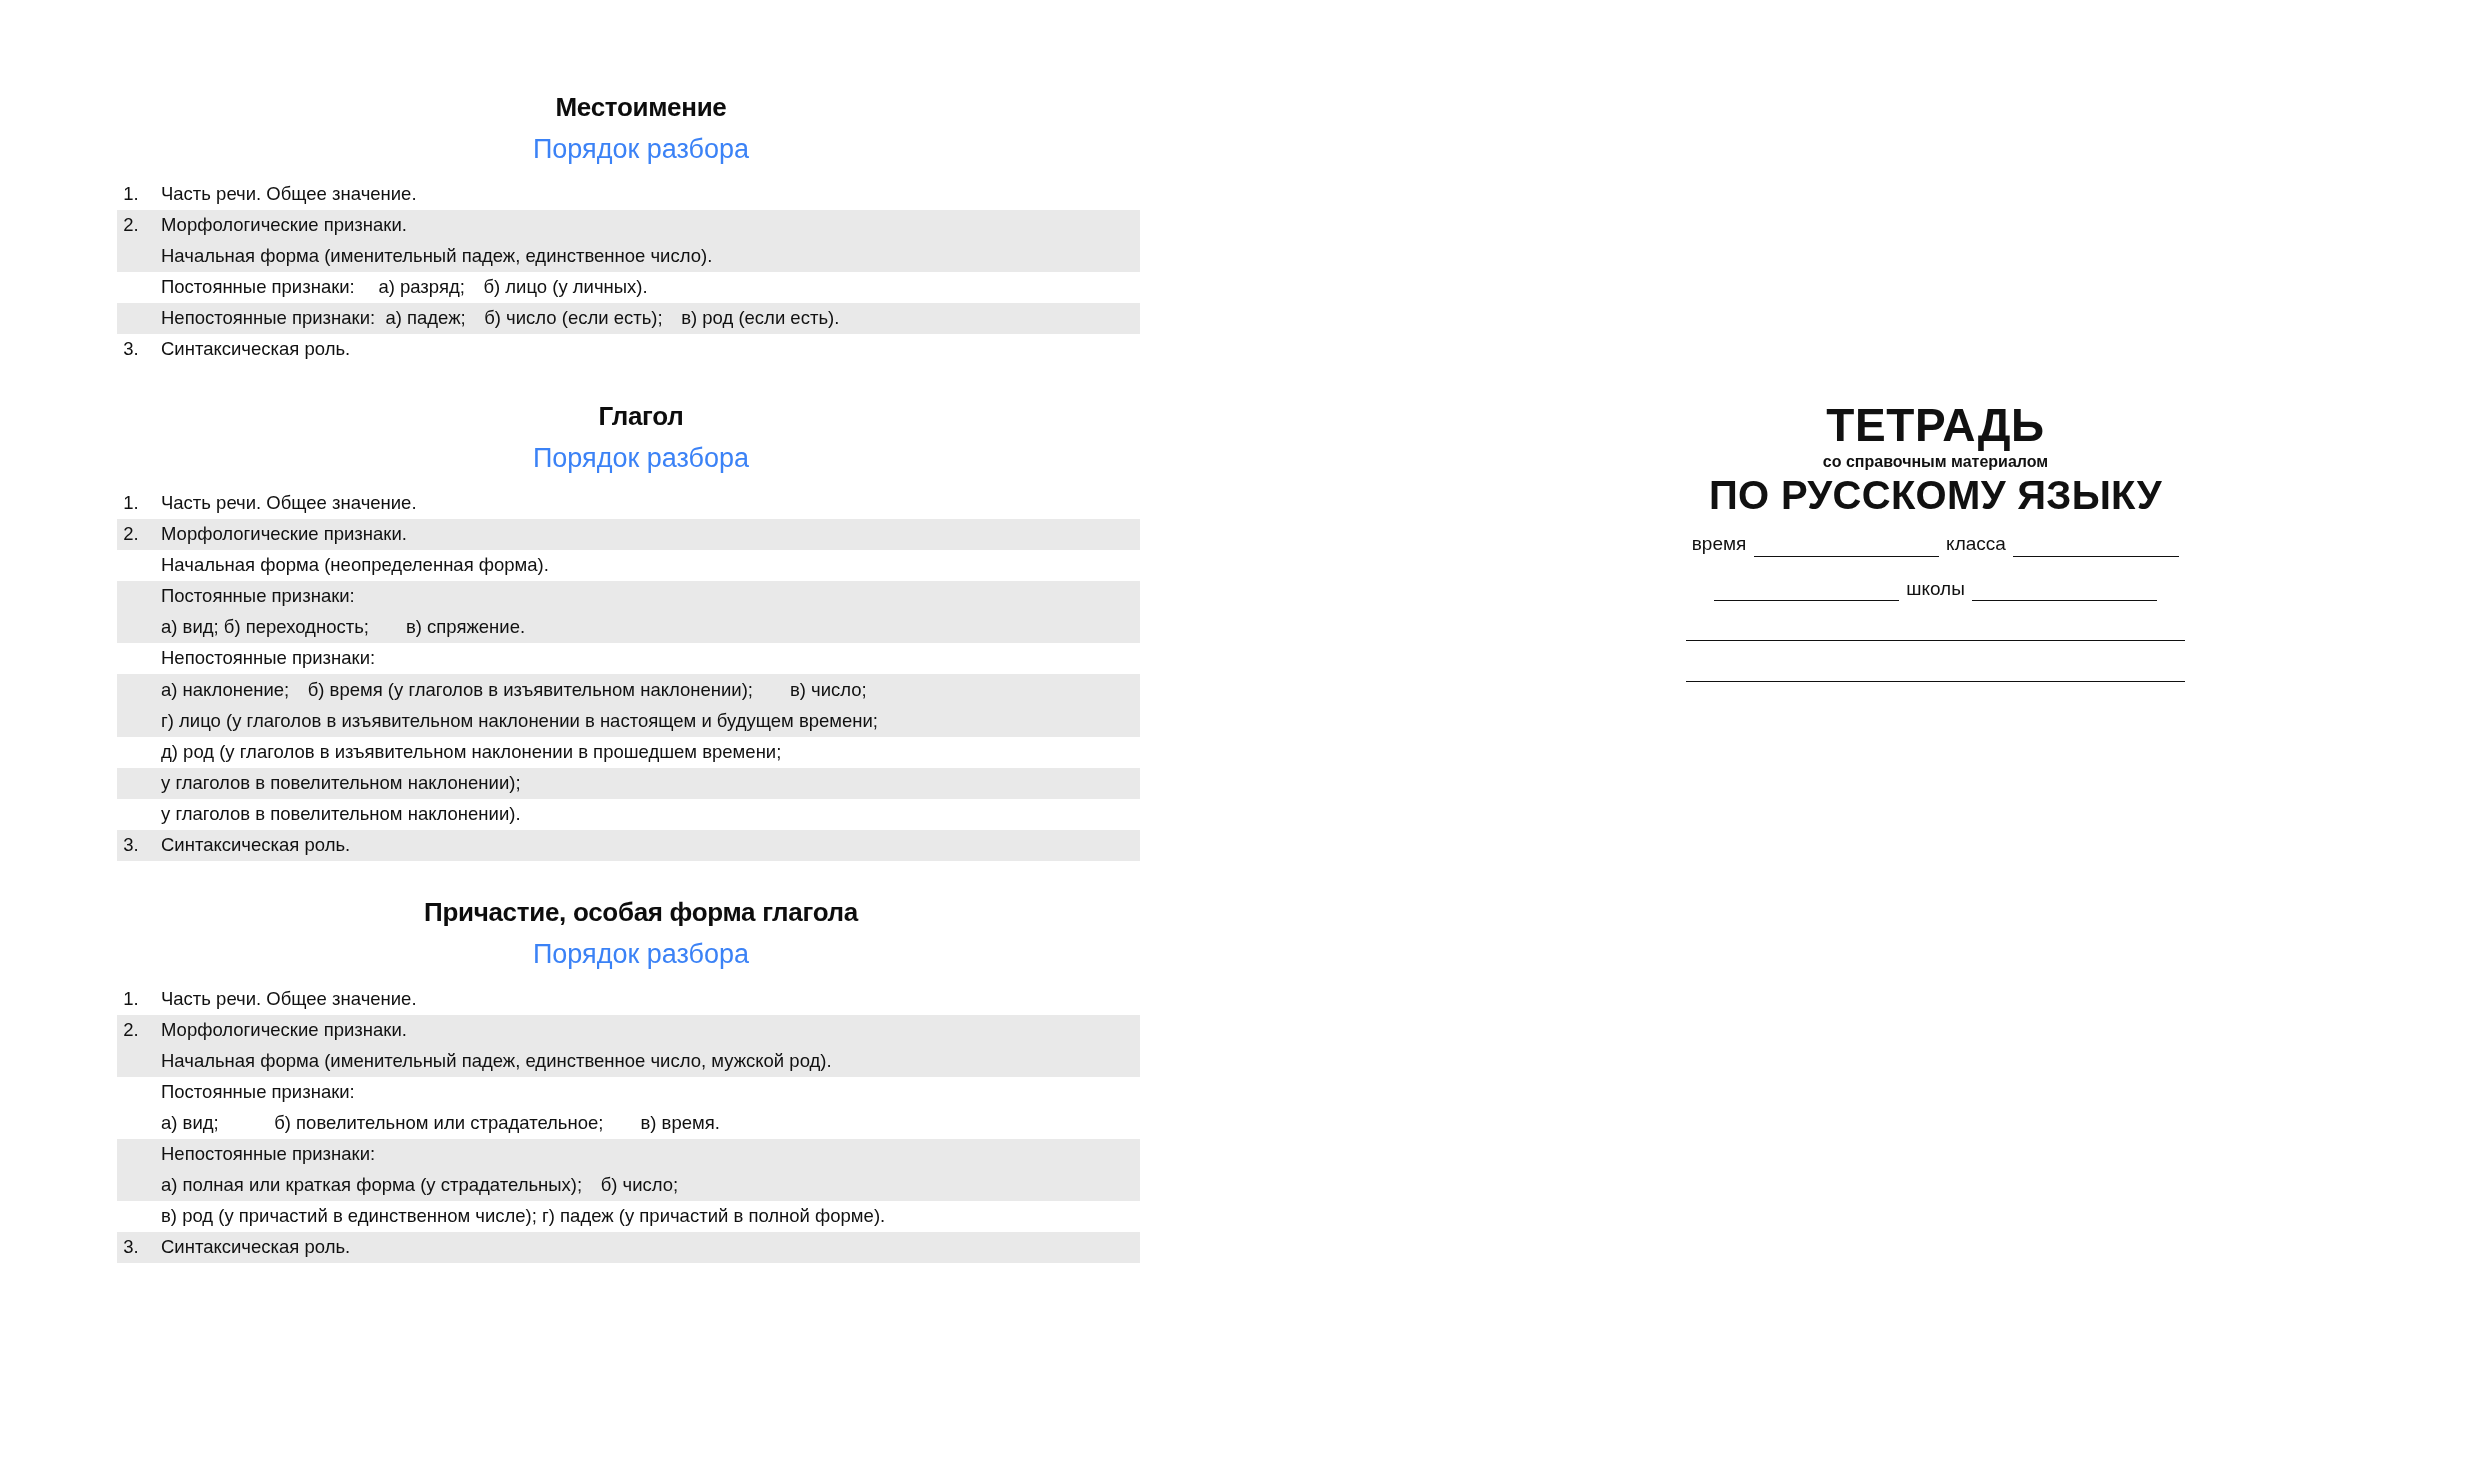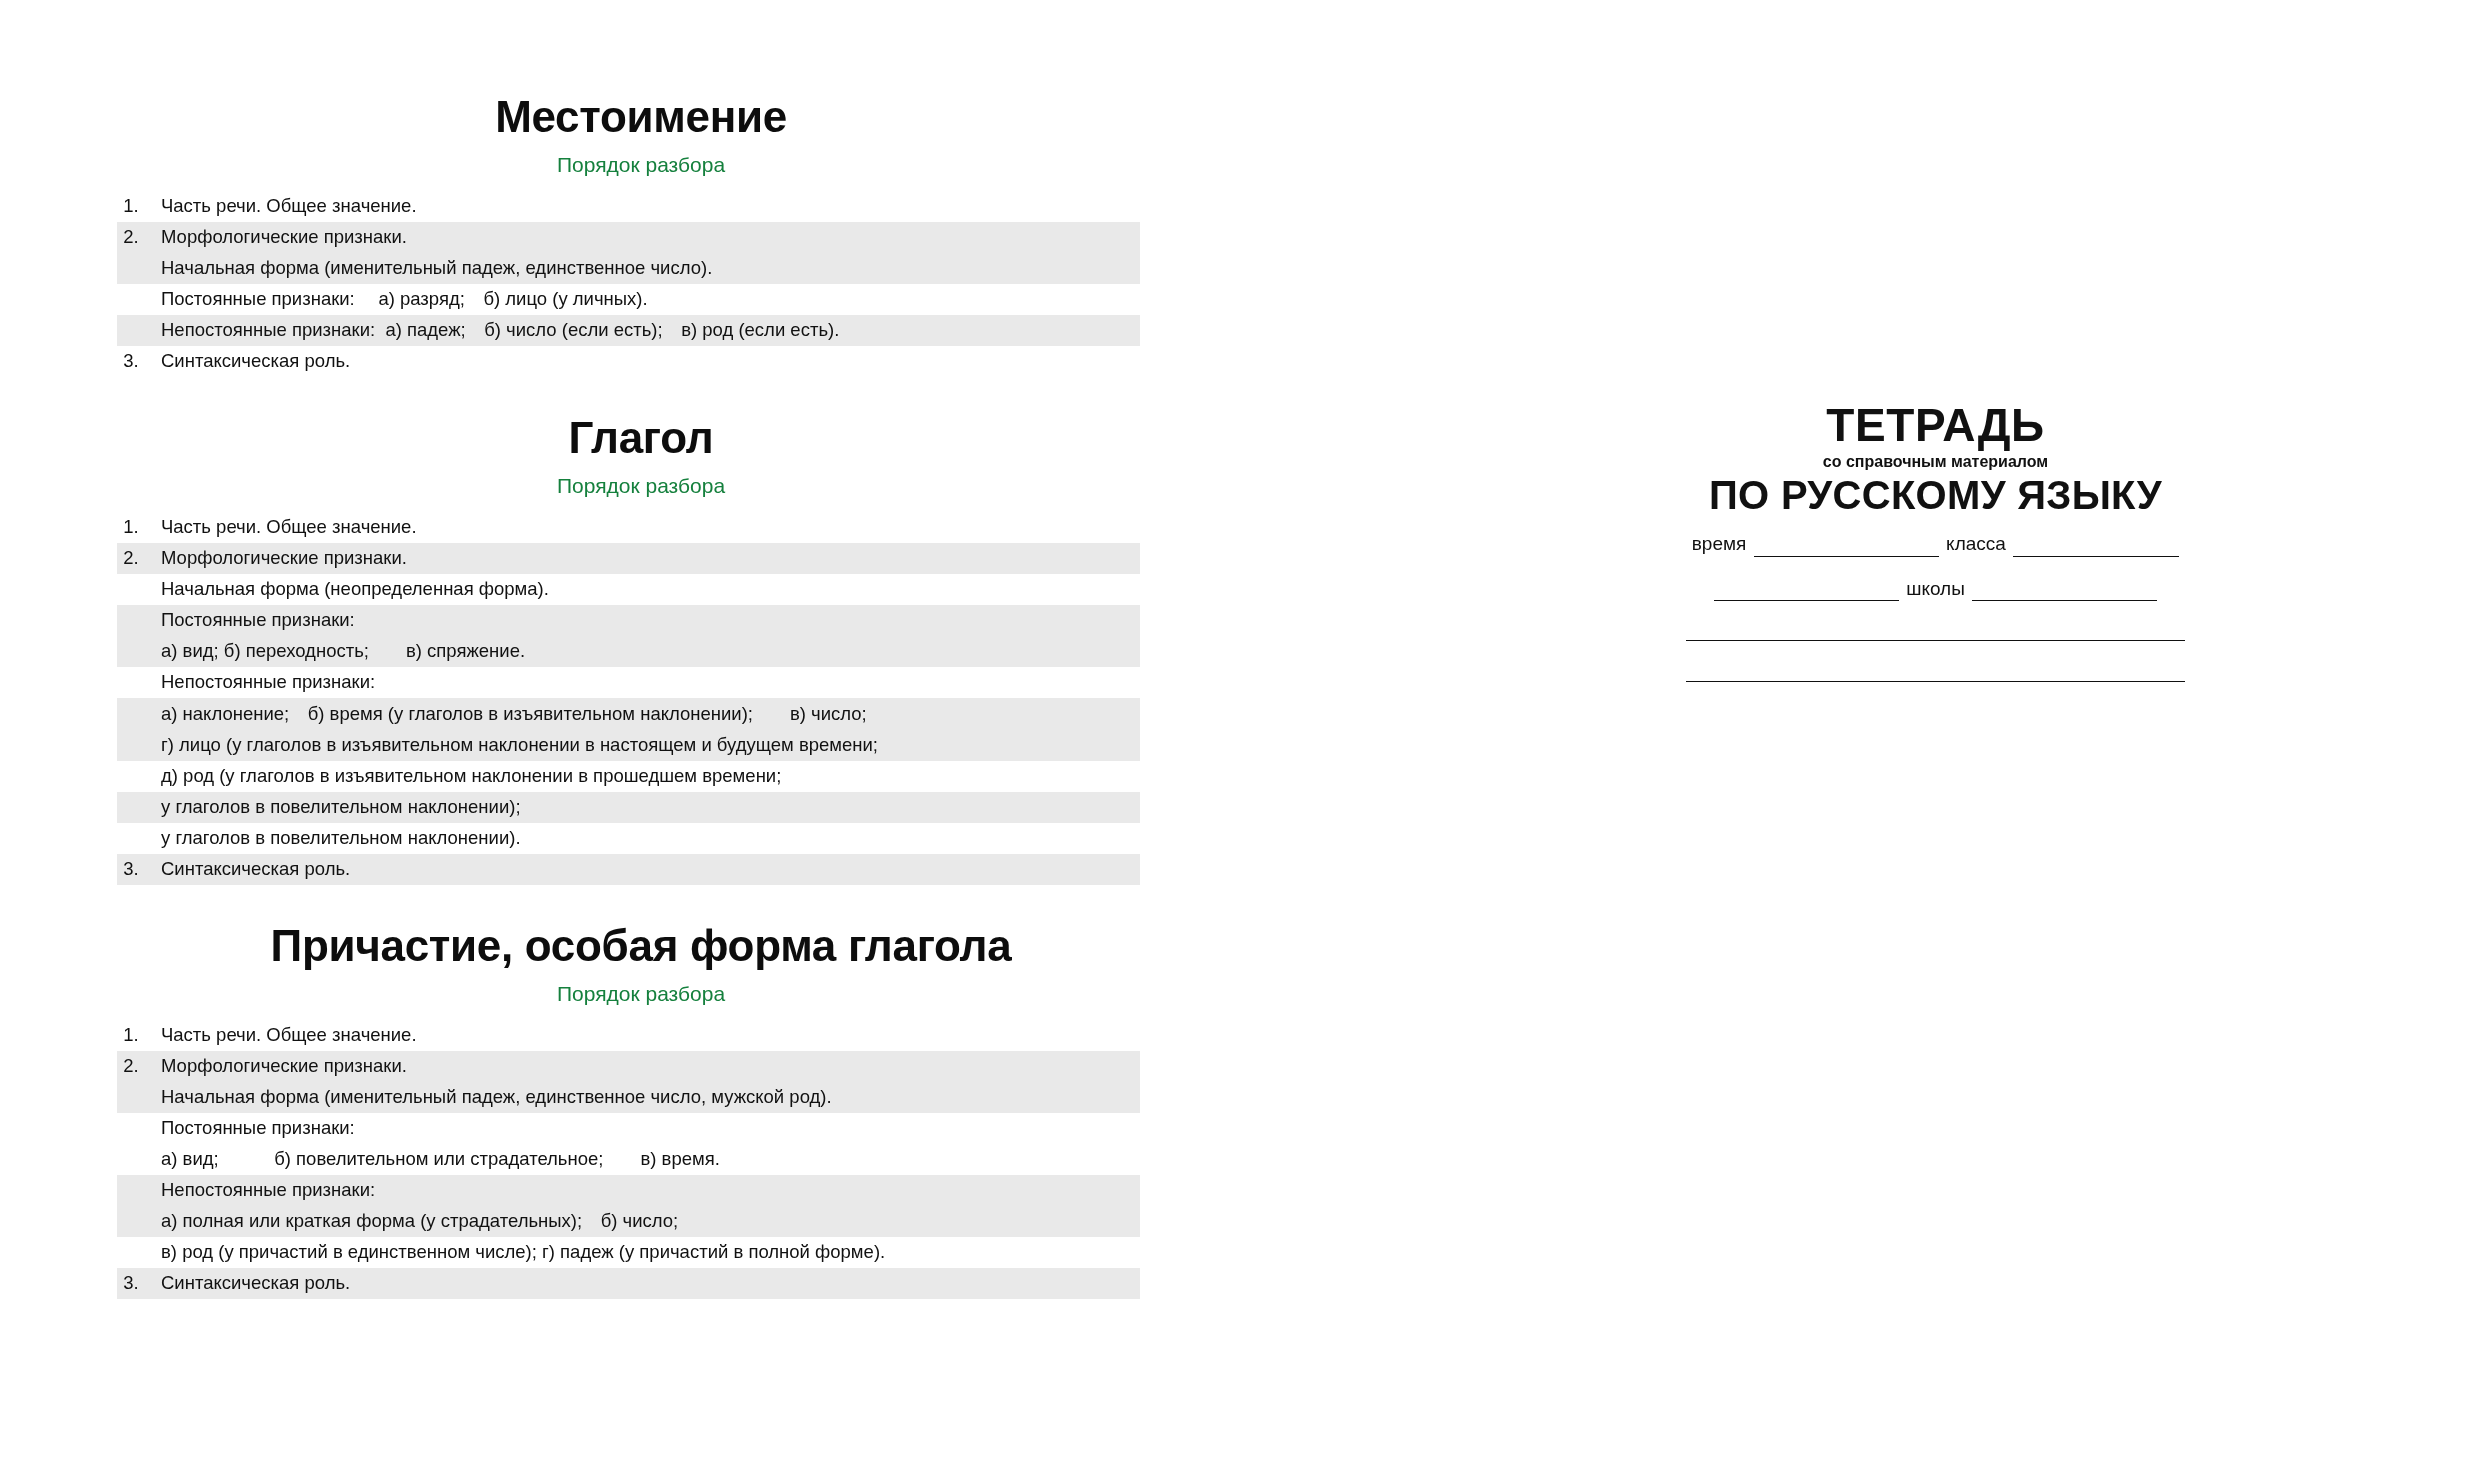--- a/index.html
+++ b/index.html
@@ -27,31 +27,31 @@
     position: absolute;
     left: 117px;
     top: 92px;
     width: 1048px;
   }
 
   .section { margin-bottom: 36px; }
 
   .section-title {
     text-align: center;
-    font-size: 44px;
+    font-size: 26px;
     font-weight: bold;
     letter-spacing: -0.3px;
     margin: 0 0 11px 0;
     color: #0d0d0d;
   }
   .section-subtitle {
     text-align: center;
-    font-size: 21px;
+    font-size: 27px;
     margin: 0 0 13.6px 0;
-    color: #15803d;
+    color: #3b82f6;
   }
 
   .rows { width: 1023px; }
 
   .row {
     display: flex;
     align-items: flex-start;
     font-size: 18.5px;
     line-height: 1.52;
     padding: 1.2px 0 1.8px 0;

